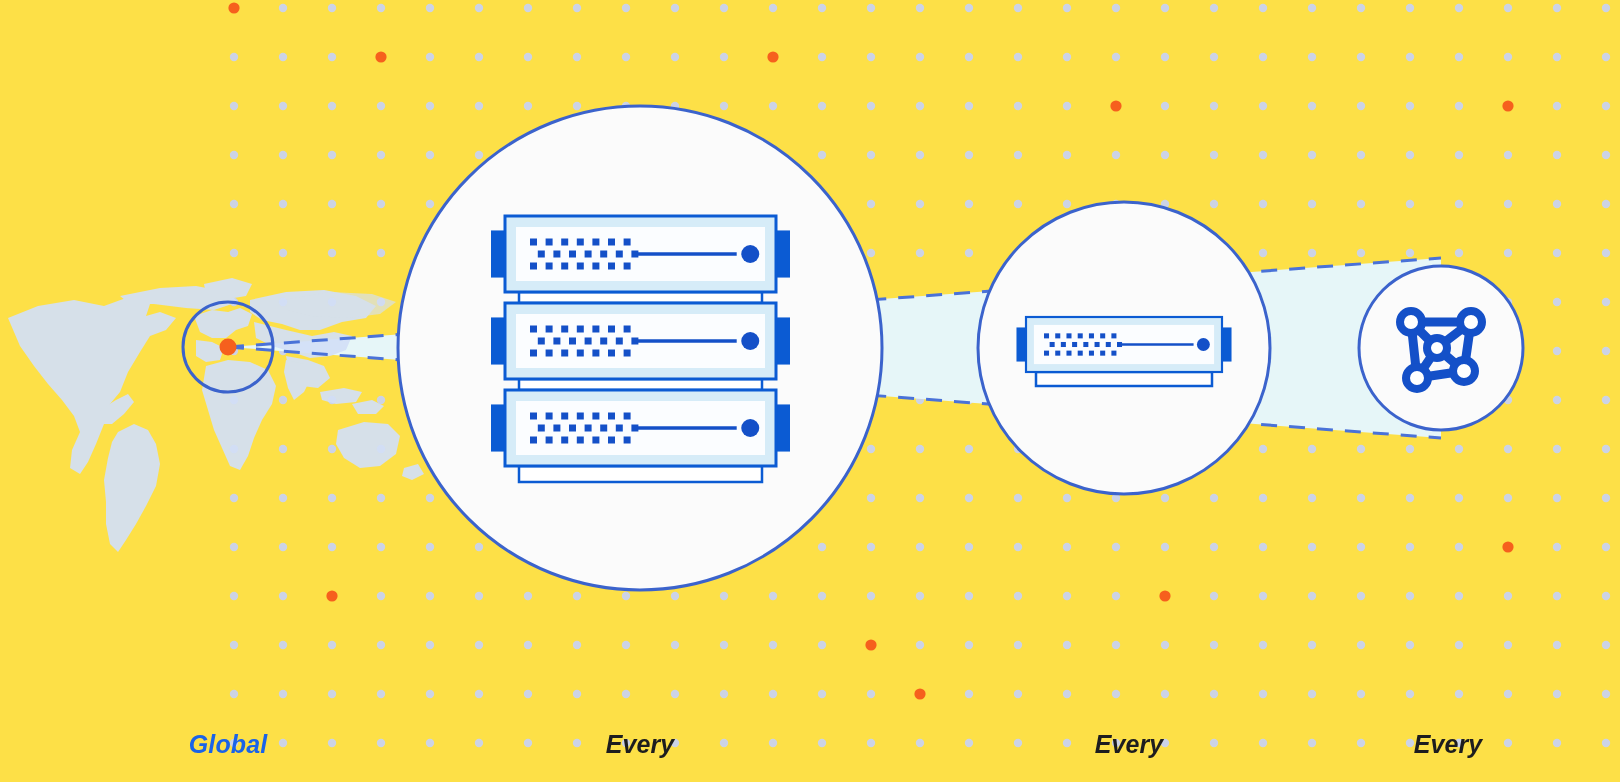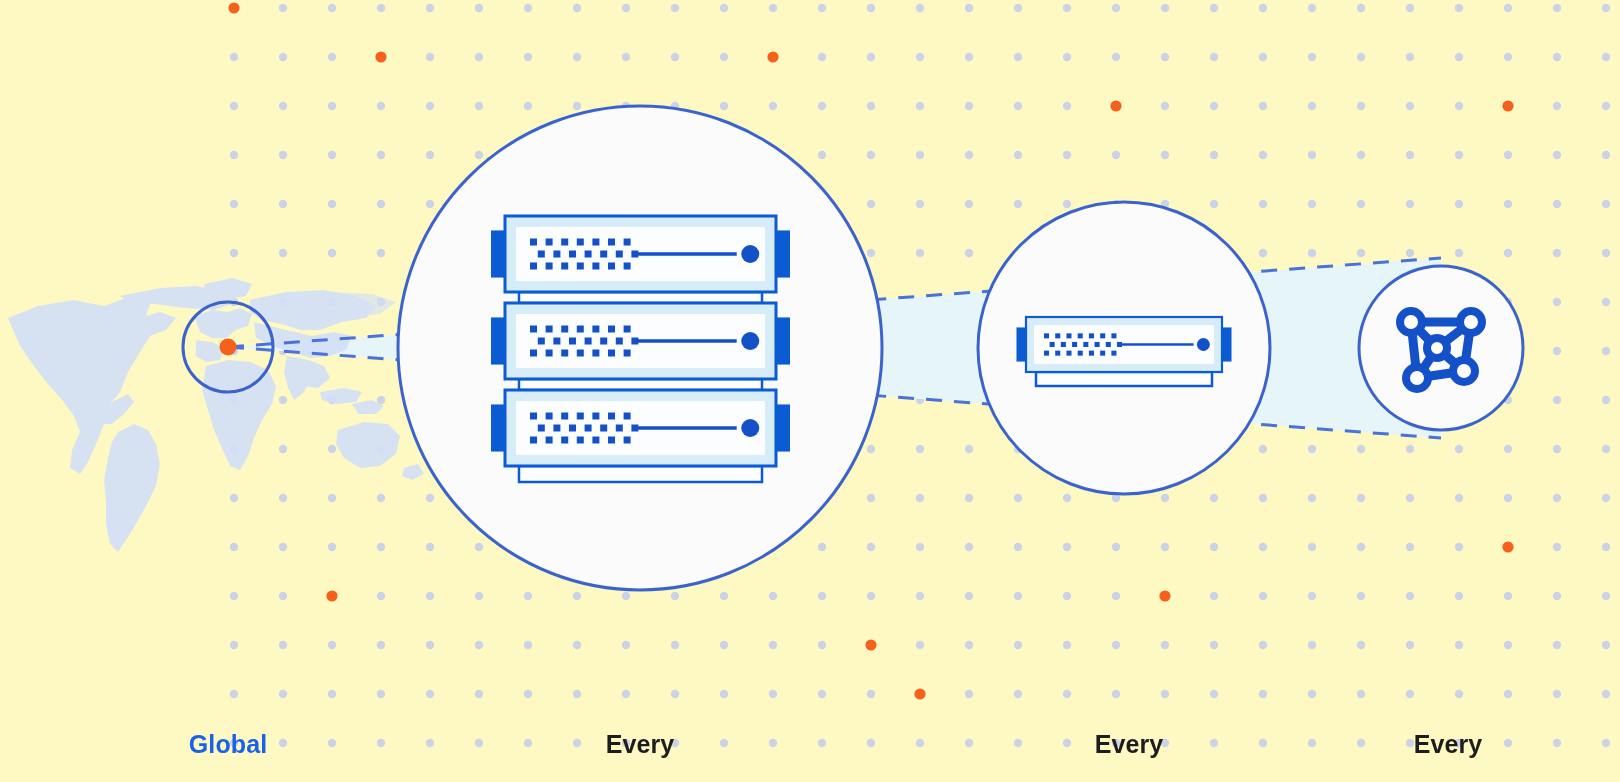--- a/index.html
+++ b/index.html
@@ -9,21 +9,22 @@
     background: #ffffff;
   }
   body {
     font-family: "Liberation Sans", sans-serif;
   }
   #stage {
     position: relative;
     width: 1620px;
     height: 782px;
     overflow: hidden;
-    background: #fef9c3;
+    background: #fde047;
+    font-style: italic;
   }
   #scene {
     position: absolute;
     inset: 0;
     width: 1620px;
     height: 782px;
     display: block;
   }
   .label {
     position: absolute;

